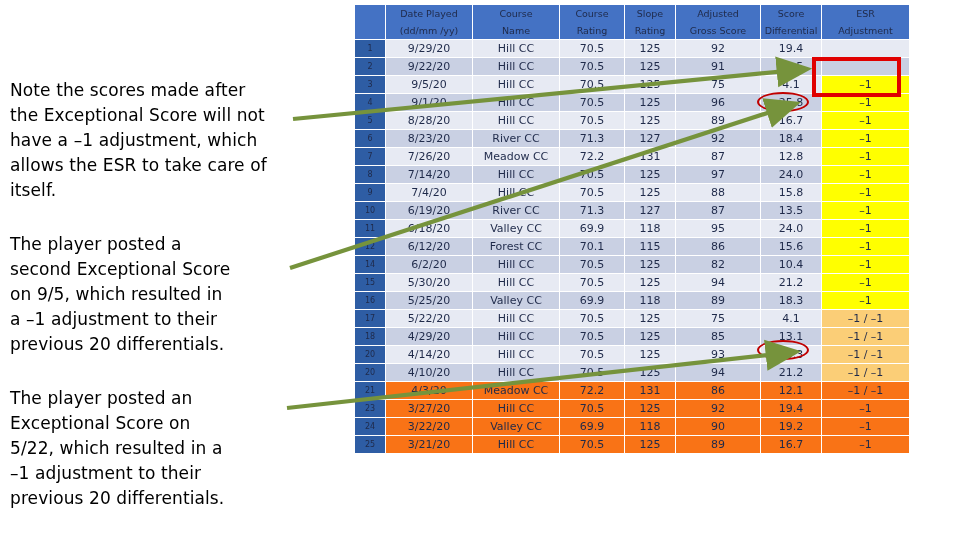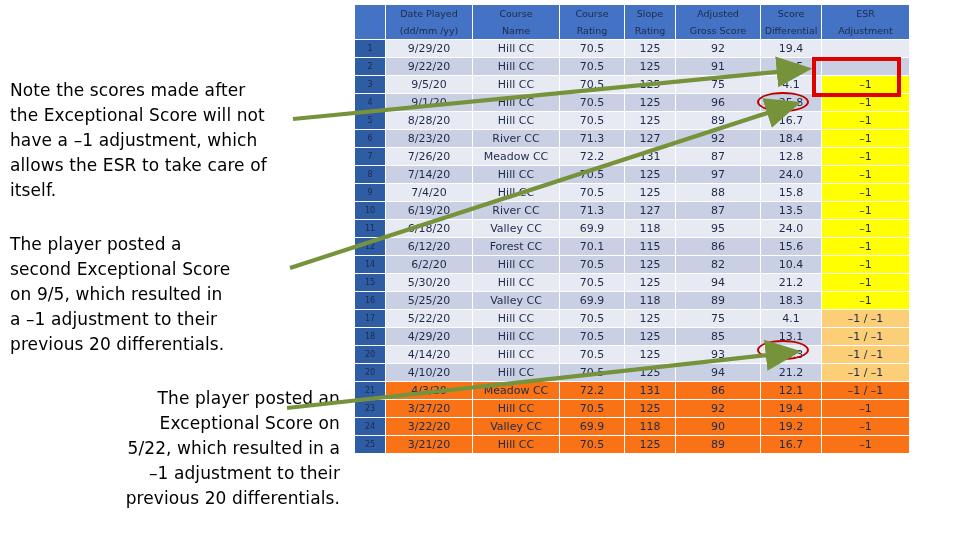--- a/index.html
+++ b/index.html
@@ -27,21 +27,21 @@
     width: 330px;
   }
   .note-para {
     font-size: 17px;
     line-height: 25px;
     color: #000000;
     margin: 0 0 29px 0;
     white-space: pre-line;
     letter-spacing: 0.1px;
   }
-  .note-para:last-child { margin-bottom: 8px; text-align: right; }
+  .note-para:last-child { margin-bottom: 8px; }
 
   
   #table-wrap {
     position: absolute;
     left: 354px;
     top: 4px;
     width: 547px;
   }
   table.scores {
     border-collapse: separate;

